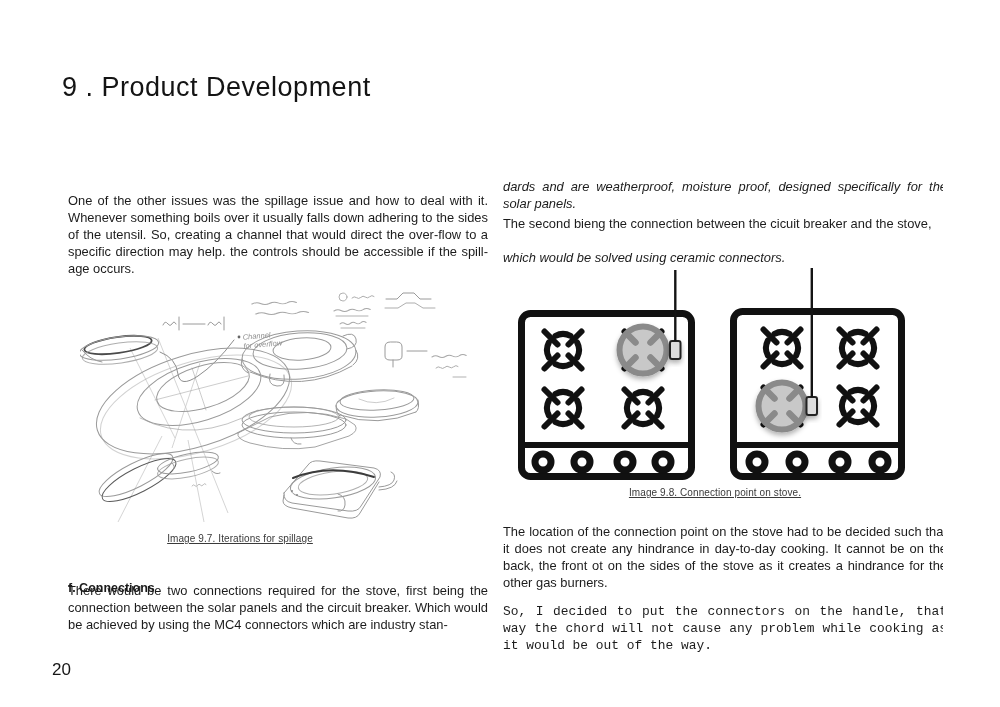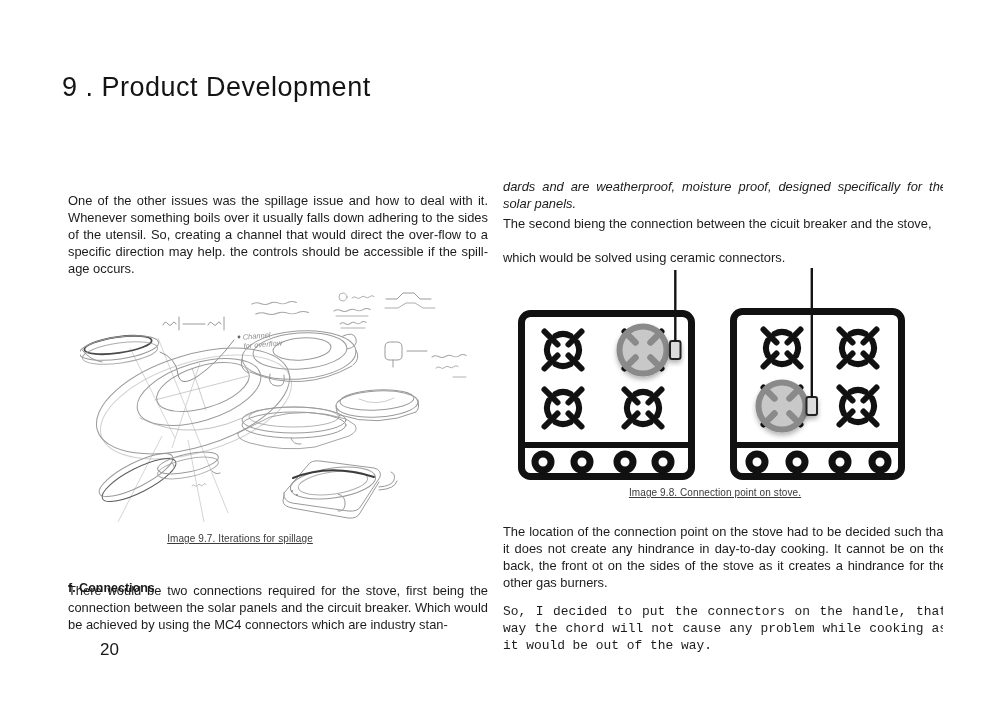--- a/index.html
+++ b/index.html
@@ -144,25 +144,25 @@
   </svg>
 
   <div class="abs annotation" style="left:243px;top:331px;">Channel
 for overflow</div>
 
   <div class="abs caption" style="left:80px;top:533px;width:320px;">Image 9.7. Iterations for spillage</div>
 
   <div class="abs heading" style="left:68px;top:557px;width:420px;margin-top:24px;">f. Connections</div>
   <div class="abs body-text" style="left:68px;top:582px;width:420px;">There would be two connections required for the stove, first being the connection between the solar panels and the circuit breaker. Which would be achieved by using the MC4 connectors which are industry stan-</div>
 
-  <div class="abs pagenum" style="left:52px;top:640px;margin-left:48px;">20</div>
+  <div class="abs pagenum" style="left:52px;top:660px;">20</div>
 
   <div class="abs body-text" style="left:503px;top:178px;width:444px;font-style:italic;">dards and are weatherproof, moisture proof, designed specifically for the solar panels.</div>
   <div class="abs body-text" style="left:503px;top:215px;width:444px;">The second bieng the connection between the cicuit breaker and the stove,</div>
-  <div class="abs body-text" style="left:503px;top:249px;width:444px;">which would be solved using ceramic connectors.</div>
+  <div class="abs body-text" style="left:503px;top:249px;width:444px;font-style:italic;">which would be solved using ceramic connectors.</div>
 
   <svg class="abs" style="left:500px;top:265px;" width="430" height="225" viewBox="0 0 430 225">
     <defs>
       <g id="burner" stroke="#111" stroke-width="6" fill="none" stroke-linecap="round">
         <path d="M 14.13,-7.51 A 16,16 0 0 1 14.13,7.51"></path>
         <path d="M 7.51,14.13 A 16,16 0 0 1 -7.51,14.13"></path>
         <path d="M -14.13,7.51 A 16,16 0 0 1 -14.13,-7.51"></path>
         <path d="M -7.51,-14.13 A 16,16 0 0 1 7.51,-14.13"></path>
         <path d="M5.5,5.5 L18.5,18.5 M-5.5,5.5 L-18.5,18.5 M-5.5,-5.5 L-18.5,-18.5 M5.5,-5.5 L18.5,-18.5"></path>
       </g>

